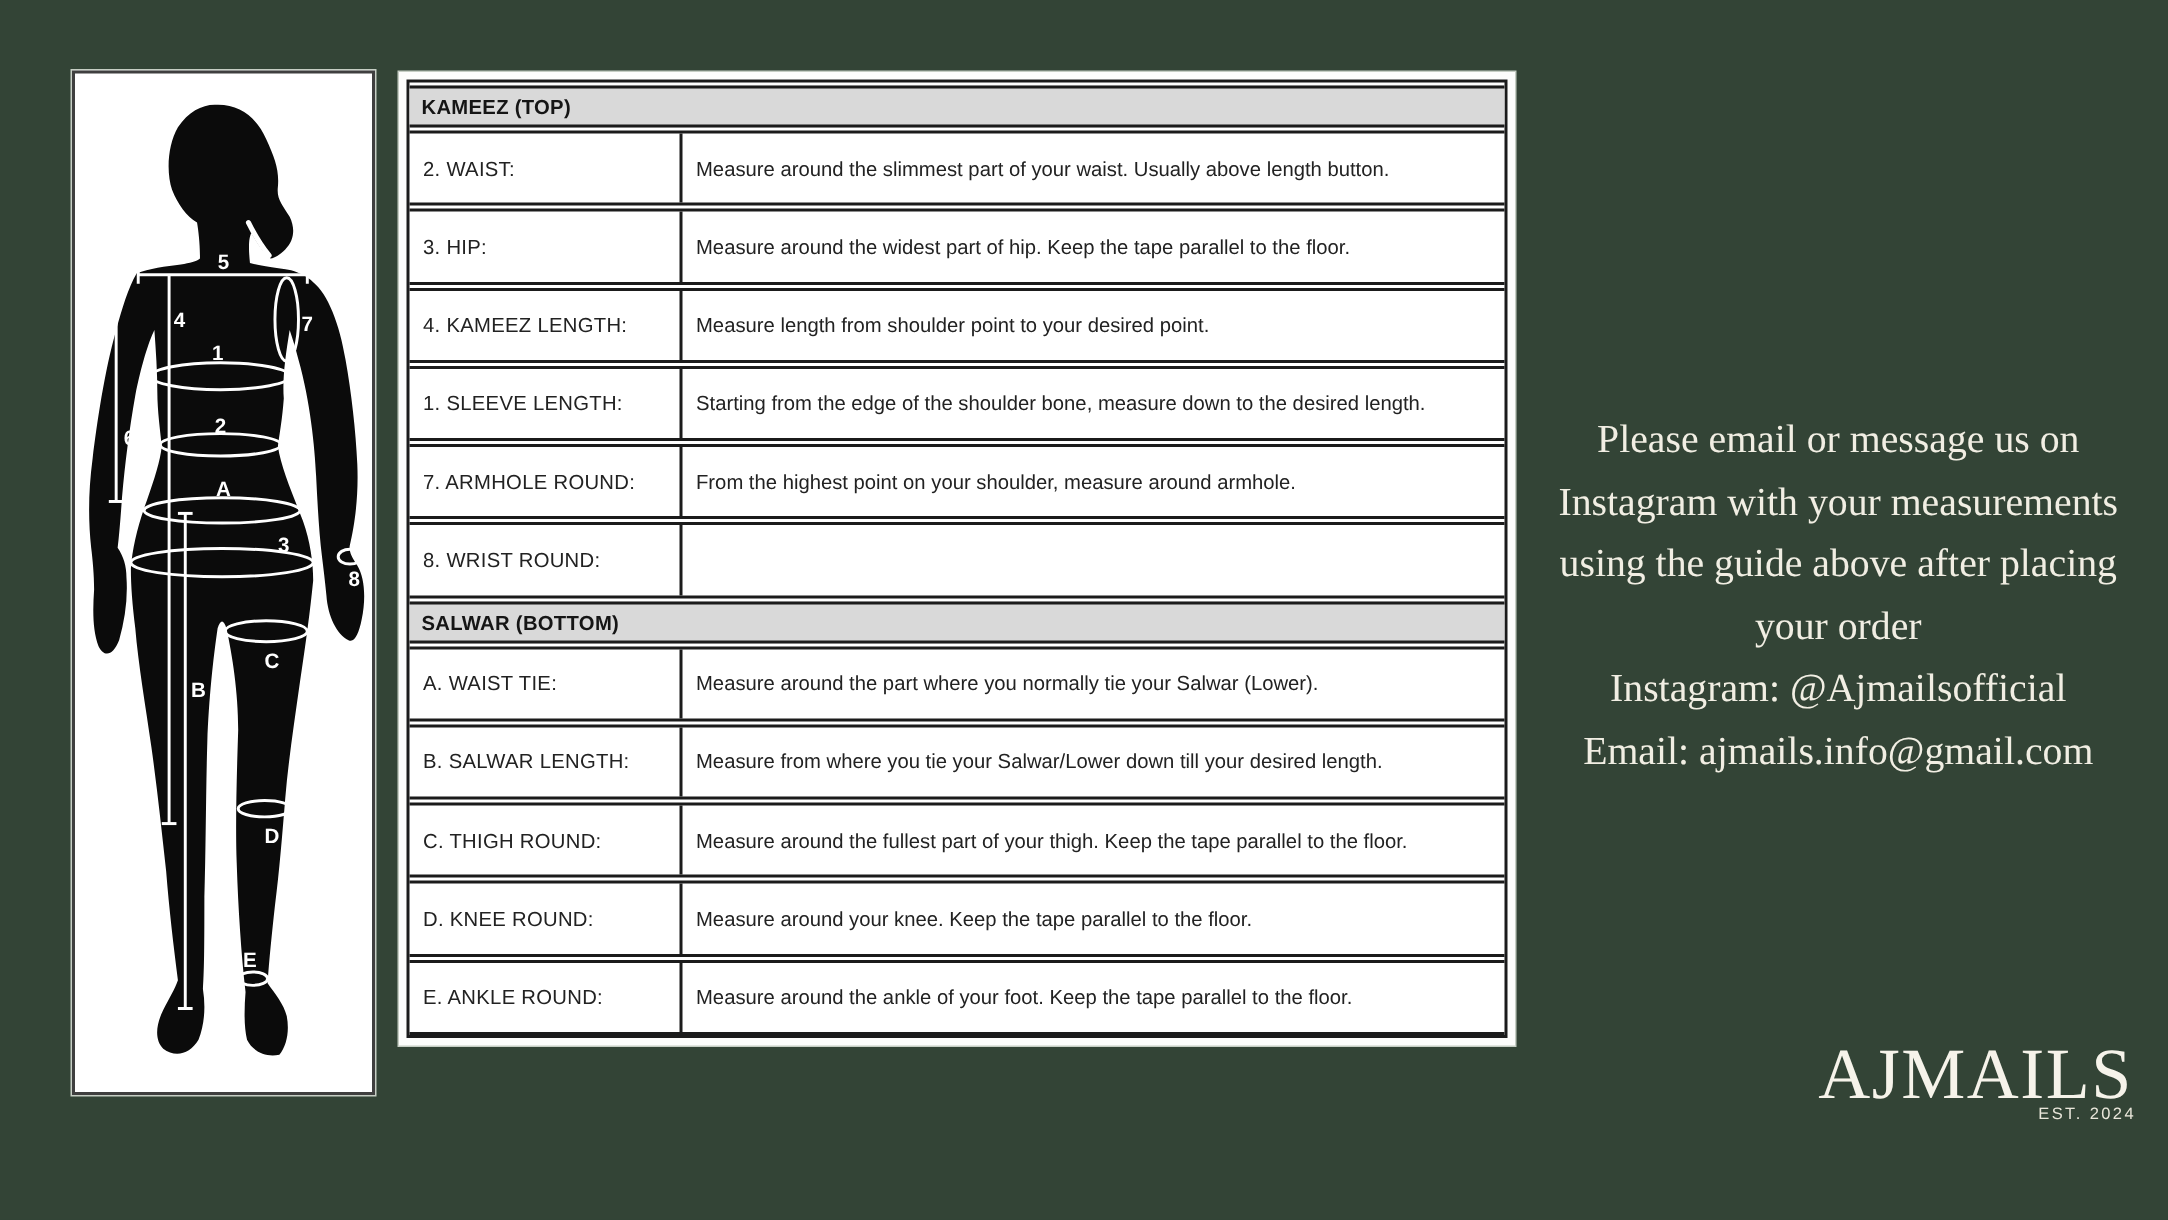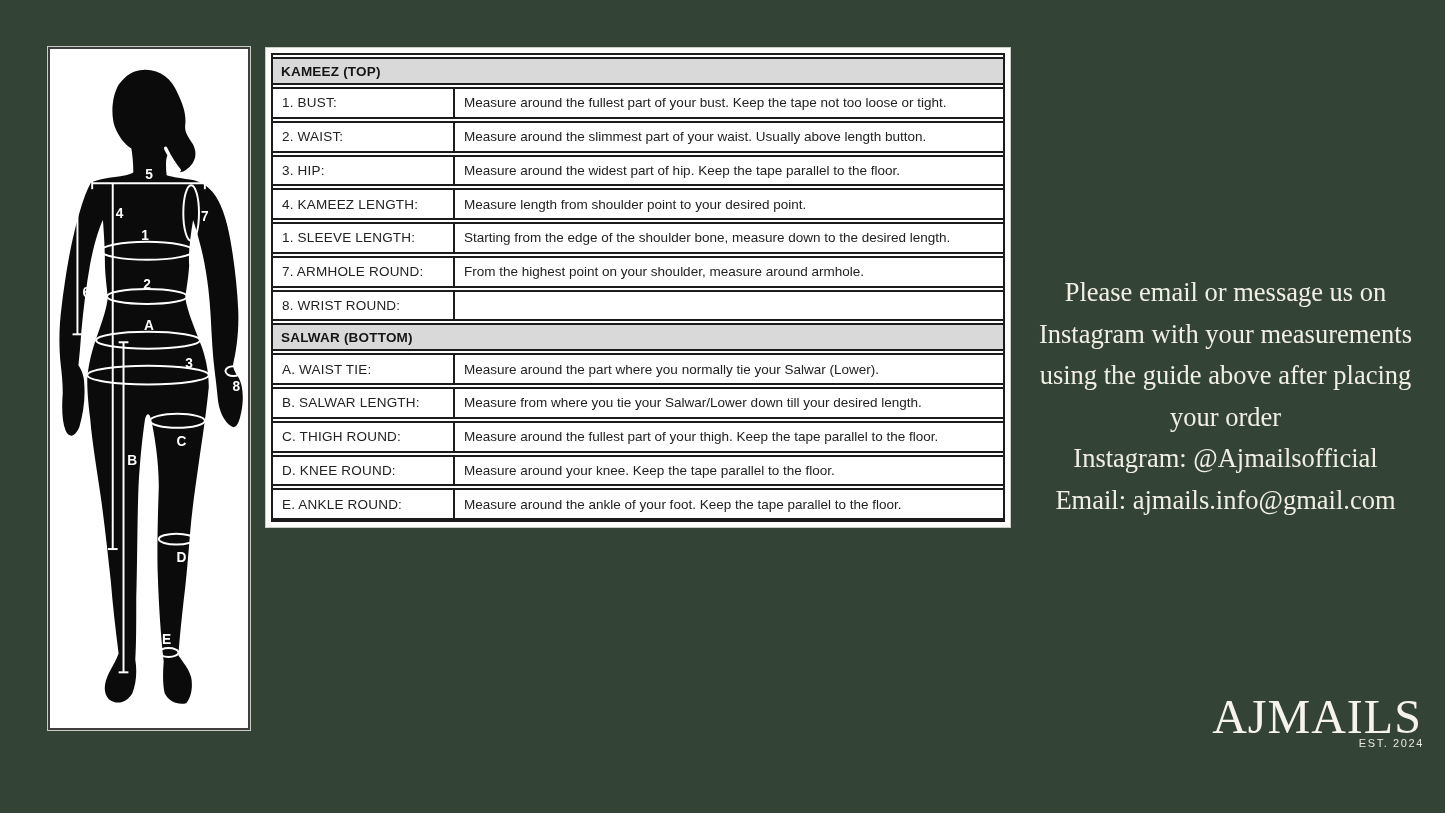--- a/index.html
+++ b/index.html
@@ -11,21 +11,21 @@
     position:absolute;left:48px;top:47px;width:202px;height:683px;
     background:#ffffff;border:2px solid #3f3f3f;box-sizing:border-box;
     box-shadow:0 0 0 1px #c6cec4;
   }
   .figure-panel svg{display:block;width:100%;height:100%;}
   .fig-overlay{stroke:#ffffff;stroke-width:2;fill:none;}
   #fig-markers text{fill:#ffffff;font-family:"Liberation Sans",sans-serif;font-size:14px;font-weight:bold;text-anchor:middle;}
 
   
   .table-card{
-    position:absolute;left:266px;top:48px;width:744px;height:479px;
+    position:absolute;left:266px;top:48px;width:744px;height:649px;
     background:#fdfdfc;box-sizing:border-box;padding:5px;
     box-shadow:0 0 0 1px #c6cec4;
   }
   .m-table{
     height:100%;box-sizing:border-box;border:2px solid #1b1b1b;
     display:flex;flex-direction:column;background:#ffffff;
   }
   .sect-header{
     flex:0 0 auto;background:#d9d9d9;color:#151515;
     font-size:13.5px;font-weight:bold;letter-spacing:.2px;
@@ -183,24 +183,20 @@
           <text x="134" y="516">D</text>
           <text x="119" y="599">E</text>
         </g>
     </svg>
   </div>
 
   <div class="table-card">
     <div class="m-table">
         <div class="sect-header">KAMEEZ (TOP)</div>
         <div class="t-row">
-          <div class="t-label">1. BUST:</div>
-          <div class="t-desc">Measure around the fullest part of your bust. Keep the tape not too loose or tight.</div>
-        </div>
-        <div class="t-row">
           <div class="t-label">2. WAIST:</div>
           <div class="t-desc">Measure around the slimmest part of your waist. Usually above length button.</div>
         </div>
         <div class="t-row">
           <div class="t-label">3. HIP:</div>
           <div class="t-desc">Measure around the widest part of hip. Keep the tape parallel to the floor.</div>
         </div>
         <div class="t-row">
           <div class="t-label">4. KAMEEZ LENGTH:</div>
           <div class="t-desc">Measure length from shoulder point to your desired point.</div>

